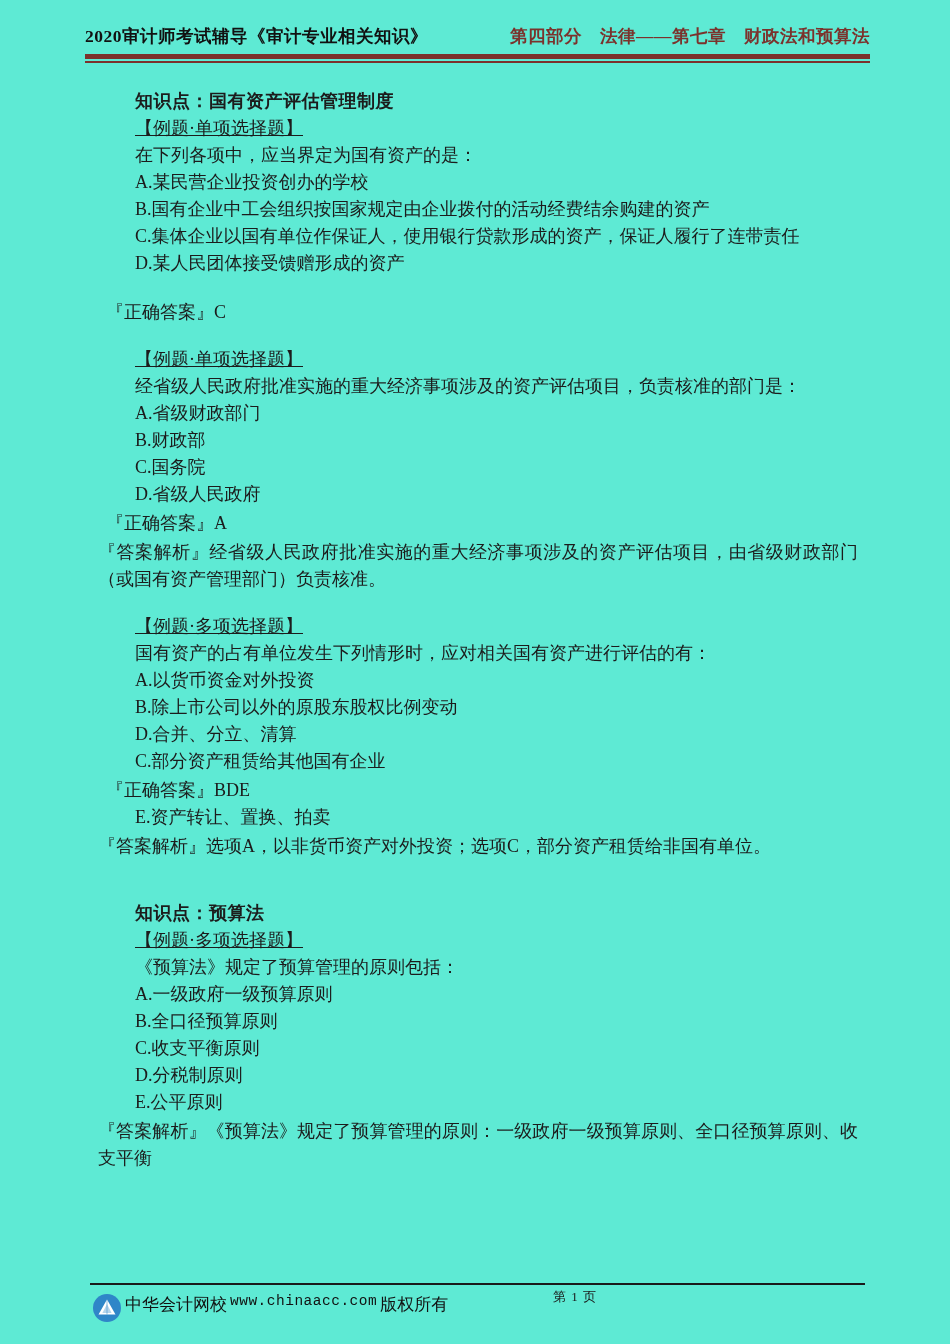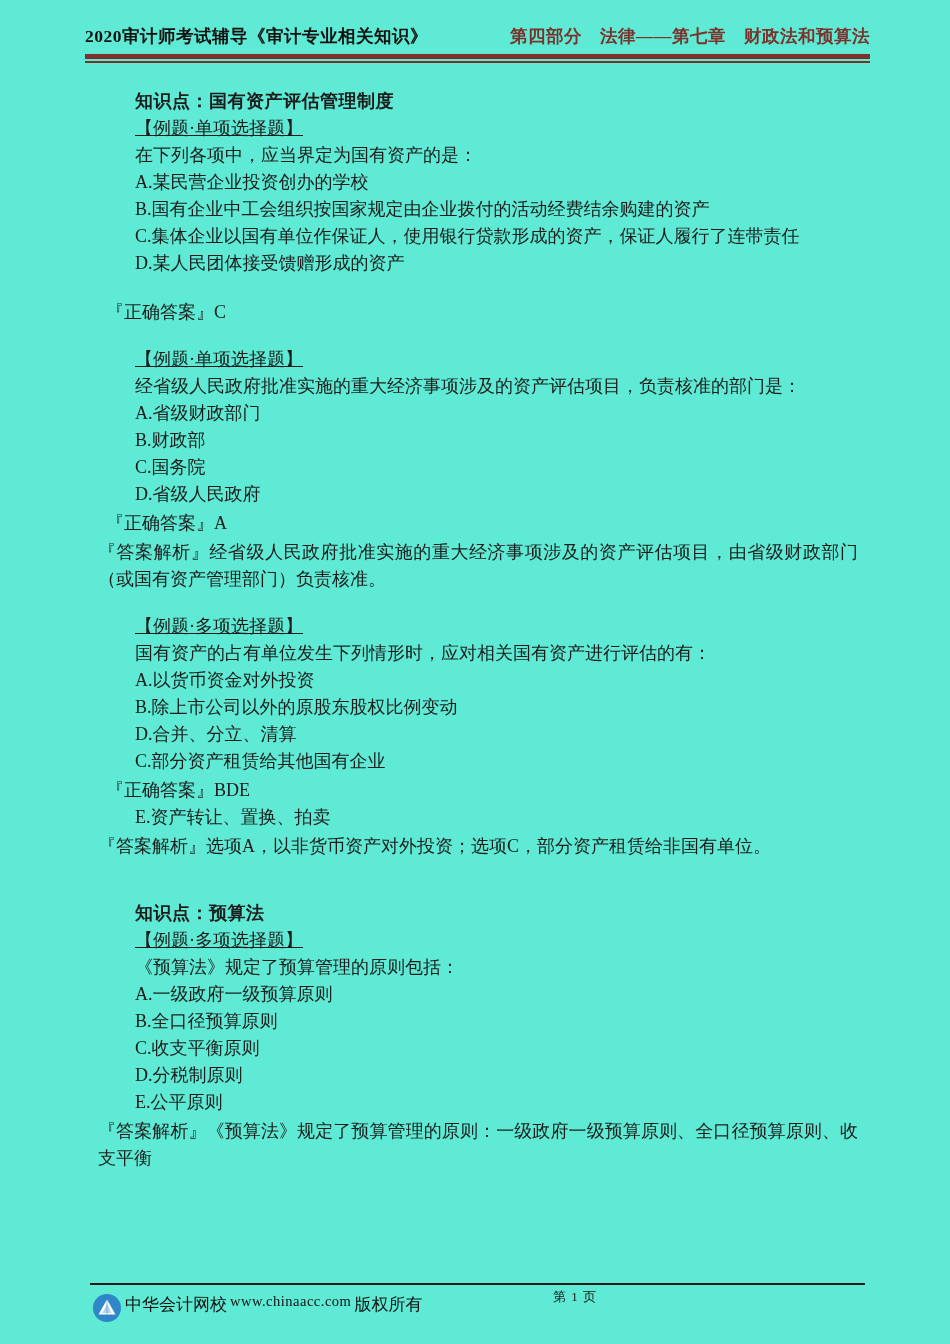--- a/index.html
+++ b/index.html
@@ -52,21 +52,21 @@
     position:absolute;top:1283px;left:90px;right:85px;height:55px;
     border-top:2px solid #1a1a1a;
   }
   .footer-brand{
     position:absolute;left:2px;top:8px;
     display:flex;gap:3px;
     font-family:"Liberation Sans","DejaVu Sans",sans-serif;
     font-size:17px;color:#111;
   }
   .footer-brand .url{
-    font-family:Liberation Serif, serif;
+    font-family:Liberation Mono, monospace;
     font-size:14.5px;letter-spacing:0.5px;
   }
   .logo{width:30px;height:30px;flex:0 0 auto;}
   .page-num{
     position:absolute;left:463px;top:3px;
     font-size:13px;letter-spacing:1px;color:#1a1a1a;
   }
 </style>
 </head>
 <body>

